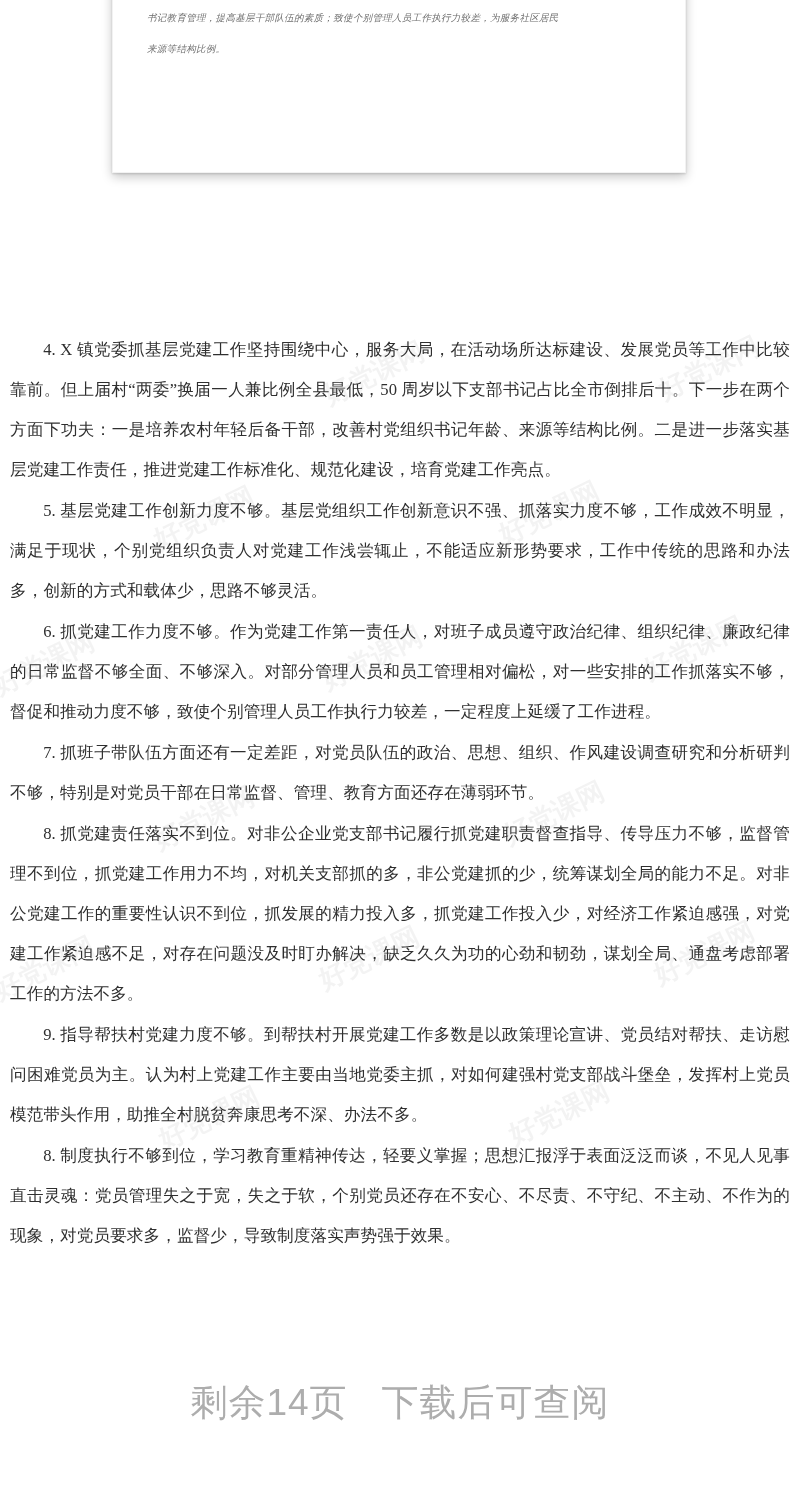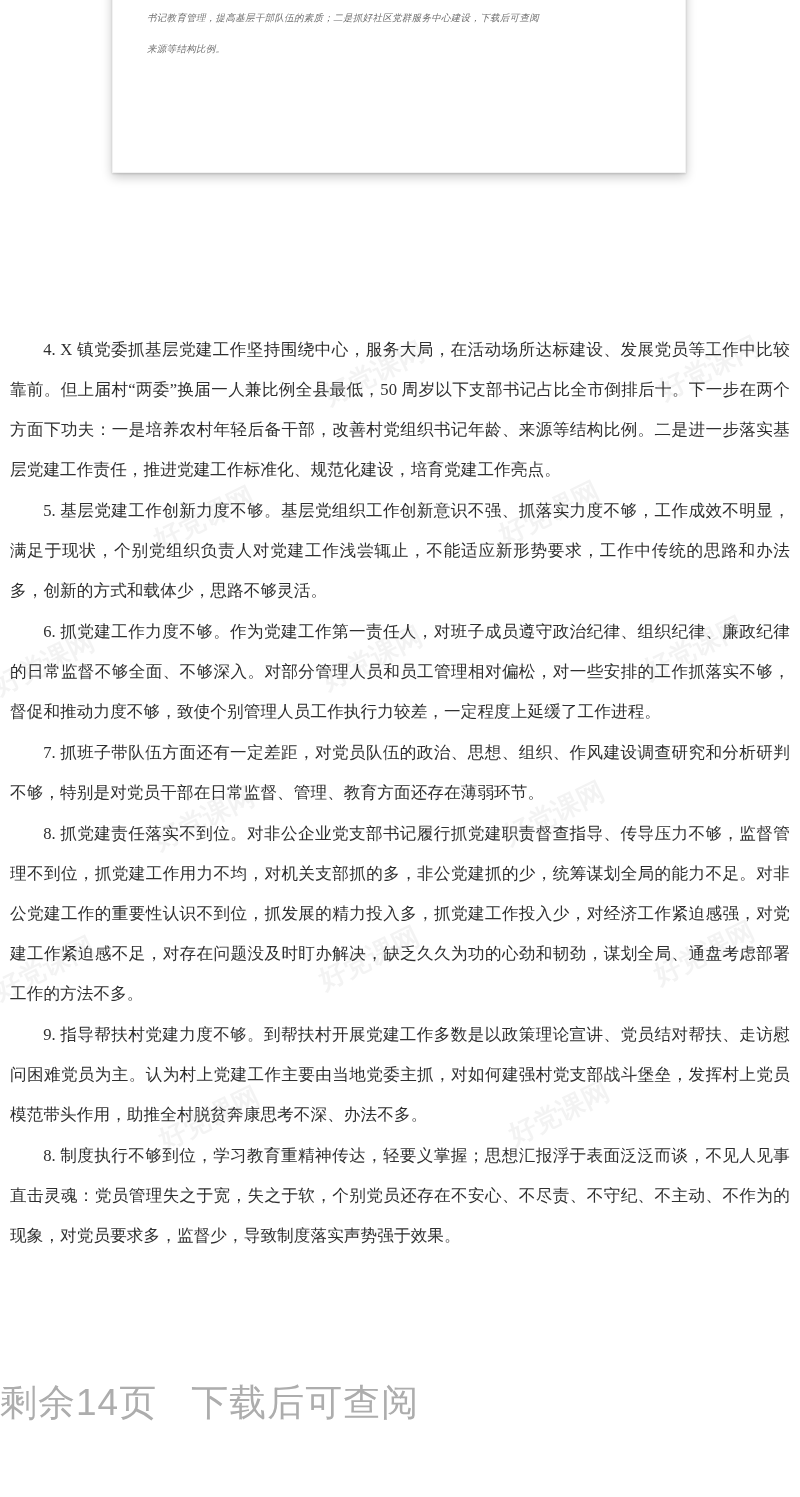--- a/index.html
+++ b/index.html
@@ -88,21 +88,21 @@
     white-space: nowrap;
     font-family: "Liberation Sans", "DejaVu Sans", sans-serif;
   }
 
   
   .footer {
     position: absolute;
     left: 0;
     top: 1378px;
     width: 800px;
-    text-align: left;
+    text-align: center;
     z-index: 4;
   }
   .footer-text {
     display: inline-block;
     font-size: 37px;
     letter-spacing: 1px;
     color: #adadad;
     font-family: "Liberation Sans", "DejaVu Sans", sans-serif;
     font-weight: 400;
   }
@@ -123,21 +123,21 @@
   <div class="wm" style="left:650px;  top:635px;">好党课网</div>
   <div class="wm" style="left:-10px;  top:650px;">好党课网</div>
   <div class="wm" style="left:155px;  top:800px;">好党课网</div>
   <div class="wm" style="left:505px;  top:795px;">好党课网</div>
   <div class="wm" style="left:320px;  top:55px;">好党课网</div>
   <div class="wm" style="left:655px;  top:50px;">好党课网</div>
 </div>
 
 <div class="page-card">
   <div class="page-card-inner">
-    <div class="card-line">书记教育管理，提高基层干部队伍的素质；二是抓好社区党群服务中心建设，下载后可查阅</div>
+    <div class="card-line">书记教育管理，提高基层干部队伍的素质；致使个别管理人员工作执行力较差，为服务社区居民</div>
     <div class="card-line">来源等结构比例。</div>
   </div>
 </div>
 
 <div class="doc-body">
   <p class="para">4. X 镇党委抓基层党建工作坚持围绕中心，服务大局，在活动场所达标建设、发展党员等工作中比较靠前。但上届村“两委”换届一人兼比例全县最低，50 周岁以下支部书记占比全市倒排后十。下一步在两个方面下功夫：一是培养农村年轻后备干部，改善村党组织书记年龄、来源等结构比例。二是进一步落实基层党建工作责任，推进党建工作标准化、规范化建设，培育党建工作亮点。</p>
   <p class="para">5. 基层党建工作创新力度不够。基层党组织工作创新意识不强、抓落实力度不够，工作成效不明显，满足于现状，个别党组织负责人对党建工作浅尝辄止，不能适应新形势要求，工作中传统的思路和办法多，创新的方式和载体少，思路不够灵活。</p>
   <p class="para">6. 抓党建工作力度不够。作为党建工作第一责任人，对班子成员遵守政治纪律、组织纪律、廉政纪律的日常监督不够全面、不够深入。对部分管理人员和员工管理相对偏松，对一些安排的工作抓落实不够，督促和推动力度不够，致使个别管理人员工作执行力较差，一定程度上延缓了工作进程。</p>
   <p class="para">7. 抓班子带队伍方面还有一定差距，对党员队伍的政治、思想、组织、作风建设调查研究和分析研判不够，特别是对党员干部在日常监督、管理、教育方面还存在薄弱环节。</p>
   <p class="para">8. 抓党建责任落实不到位。对非公企业党支部书记履行抓党建职责督查指导、传导压力不够，监督管理不到位，抓党建工作用力不均，对机关支部抓的多，非公党建抓的少，统筹谋划全局的能力不足。对非公党建工作的重要性认识不到位，抓发展的精力投入多，抓党建工作投入少，对经济工作紧迫感强，对党建工作紧迫感不足，对存在问题没及时盯办解决，缺乏久久为功的心劲和韧劲，谋划全局、通盘考虑部署工作的方法不多。</p>

